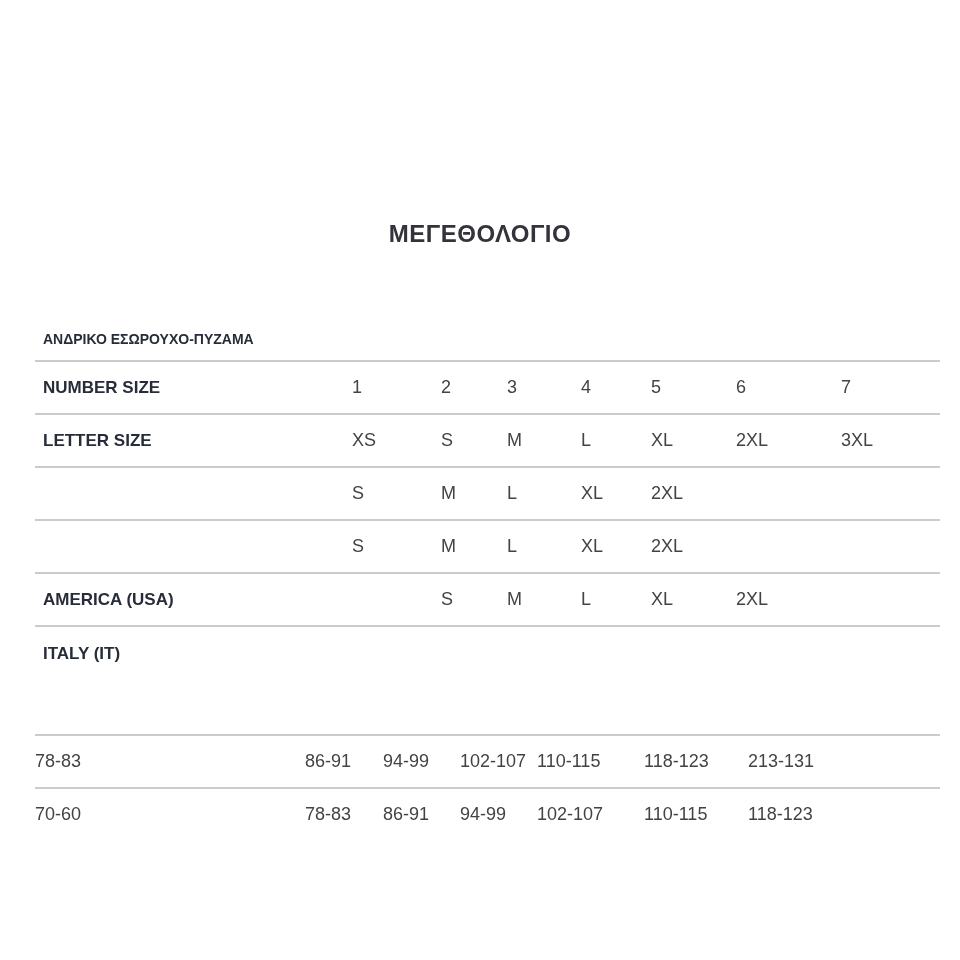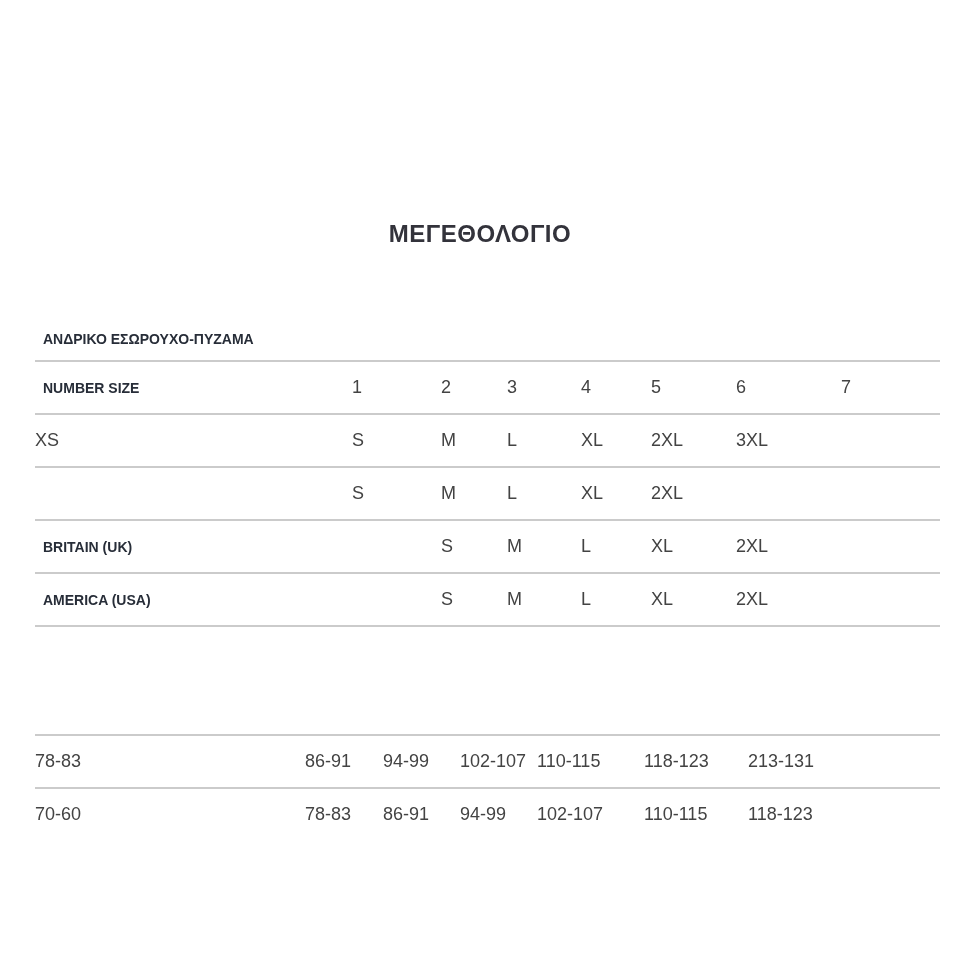--- a/index.html
+++ b/index.html
@@ -52,21 +52,21 @@
   }
   .row.tall .cell { padding-top: 17px; }
   .row.no-border { border-bottom: none; }
   .cell {
     font-size: 18px;
     color: #434343;
     white-space: nowrap;
     text-align: left;
   }
   .cell.label {
-    font-size: 14px;
+    font-size: 17px;
     font-weight: bold;
     color: #272d38;
     padding-left: 8px;
   }
 </style>
 </head>
 <body>
 
 <div class="page">
 
@@ -81,41 +81,41 @@
       <div class="cell">1</div>
       <div class="cell">2</div>
       <div class="cell">3</div>
       <div class="cell">4</div>
       <div class="cell">5</div>
       <div class="cell">6</div>
       <div class="cell">7</div>
     </div>
 
     <div class="row grid-top">
+      <div class="cell label">LETTER SIZE</div>
       <div class="cell">XS</div>
       <div class="cell">S</div>
       <div class="cell">M</div>
       <div class="cell">L</div>
       <div class="cell">XL</div>
       <div class="cell">2XL</div>
       <div class="cell">3XL</div>
     </div>
 
     <div class="row grid-top">
       <div class="cell"></div>
       <div class="cell">S</div>
       <div class="cell">M</div>
       <div class="cell">L</div>
       <div class="cell">XL</div>
       <div class="cell">2XL</div>
       <div class="cell"></div>
     </div>
 
     <div class="row grid-top">
-      <div class="cell label">BRITAIN (UK)</div>
       <div class="cell"></div>
       <div class="cell">S</div>
       <div class="cell">M</div>
       <div class="cell">L</div>
       <div class="cell">XL</div>
       <div class="cell">2XL</div>
       <div class="cell"></div>
     </div>
 
     <div class="row grid-top">
@@ -123,20 +123,21 @@
       <div class="cell"></div>
       <div class="cell">S</div>
       <div class="cell">M</div>
       <div class="cell">L</div>
       <div class="cell">XL</div>
       <div class="cell">2XL</div>
       <div class="cell"></div>
     </div>
 
     <div class="row grid-top tall">
+      <div class="cell label">ITALY (IT)</div>
       <div class="cell"></div>
       <div class="cell"></div>
       <div class="cell"></div>
       <div class="cell"></div>
       <div class="cell"></div>
       <div class="cell"></div>
       <div class="cell"></div>
     </div>
 
     <div class="row grid-bottom">

